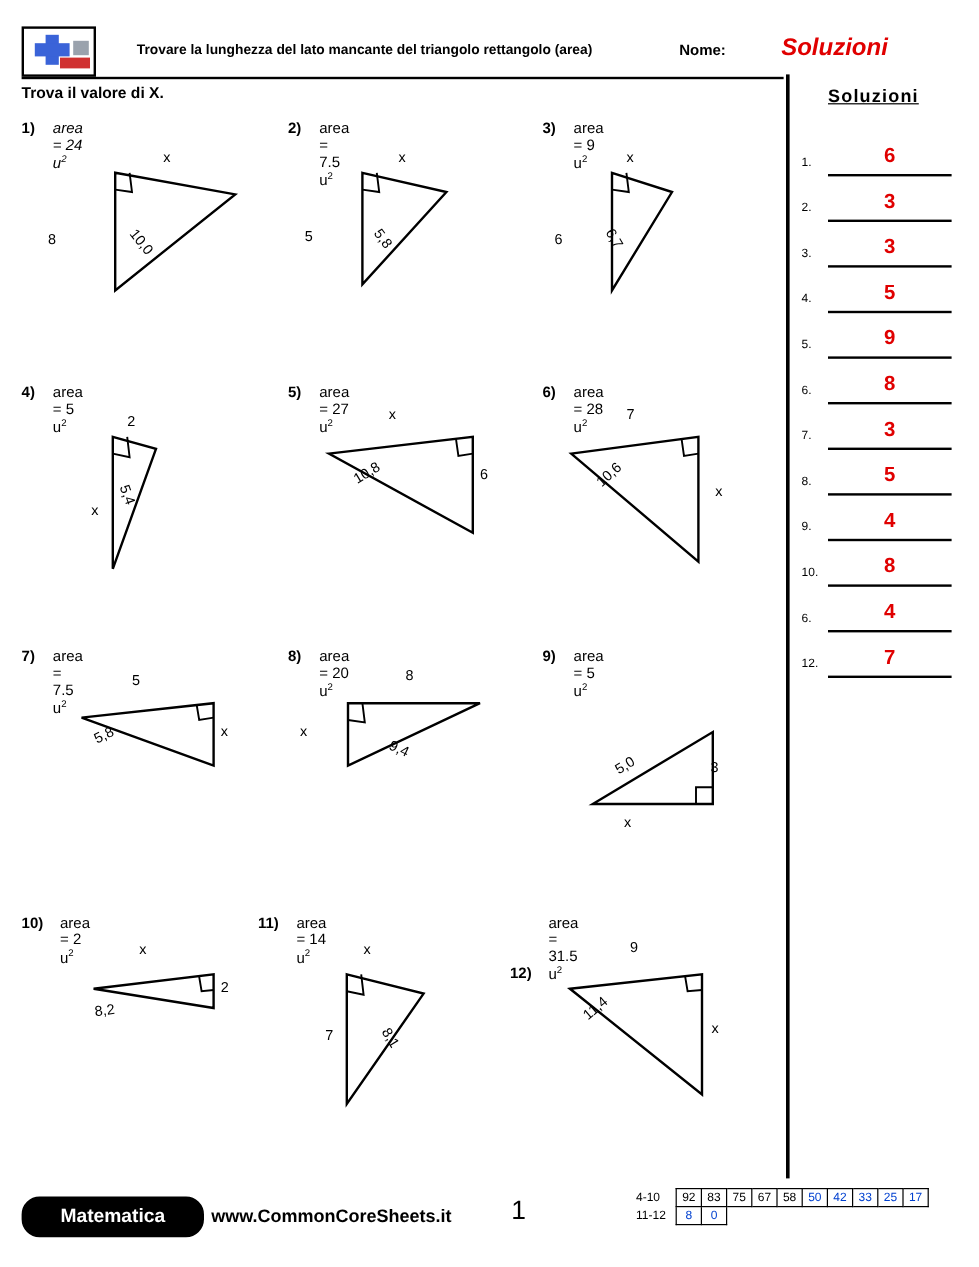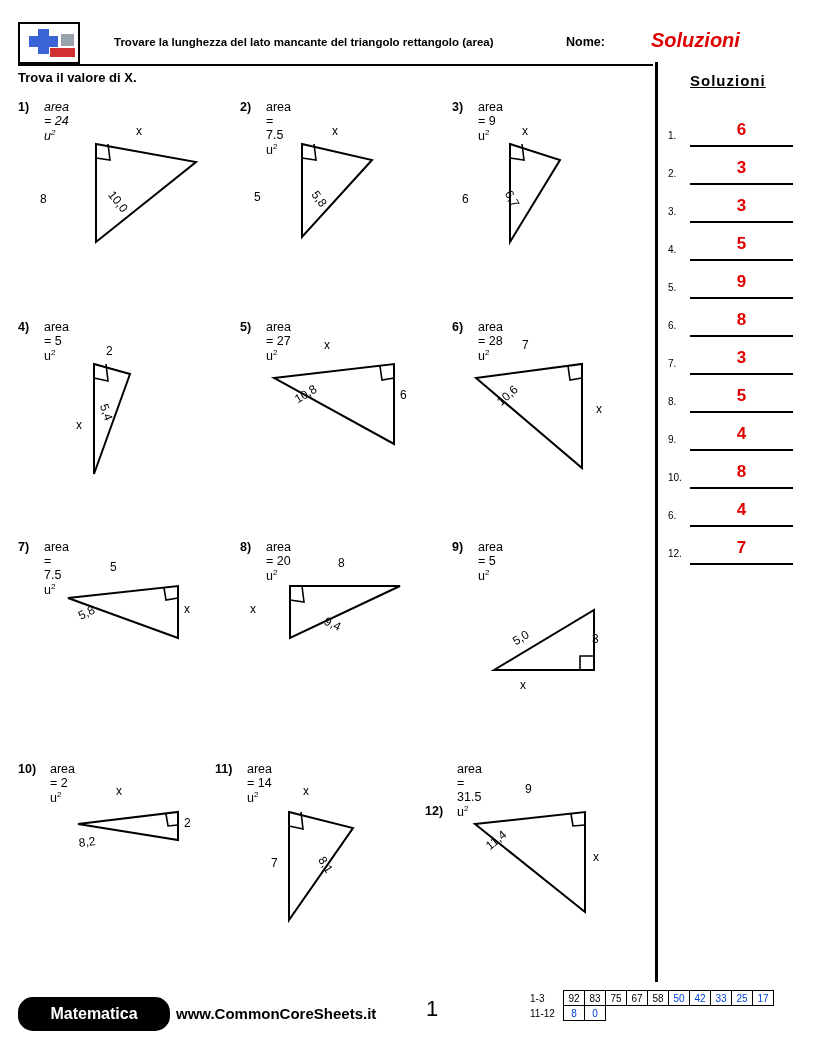--- a/index.html
+++ b/index.html
@@ -304,21 +304,21 @@
   <div class="footer-pill">
     <span>Matematica</span>
   </div>
   <div class="footer-url">www.CommonCoreSheets.it</div>
   <div class="page-no">1</div>
 
   <div class="scale">
     <table>
       <tbody>
           <tr>
-        <td class="lbl-cell">1-3</td>
+        <td class="lbl-cell">4-10</td>
         <td>92</td>
         <td>83</td>
         <td>75</td>
         <td>67</td>
         <td>58</td>
         <td class="blue">50</td>
         <td class="blue">42</td>
         <td class="blue">33</td>
         <td class="blue">25</td>
         <td class="blue">17</td>

